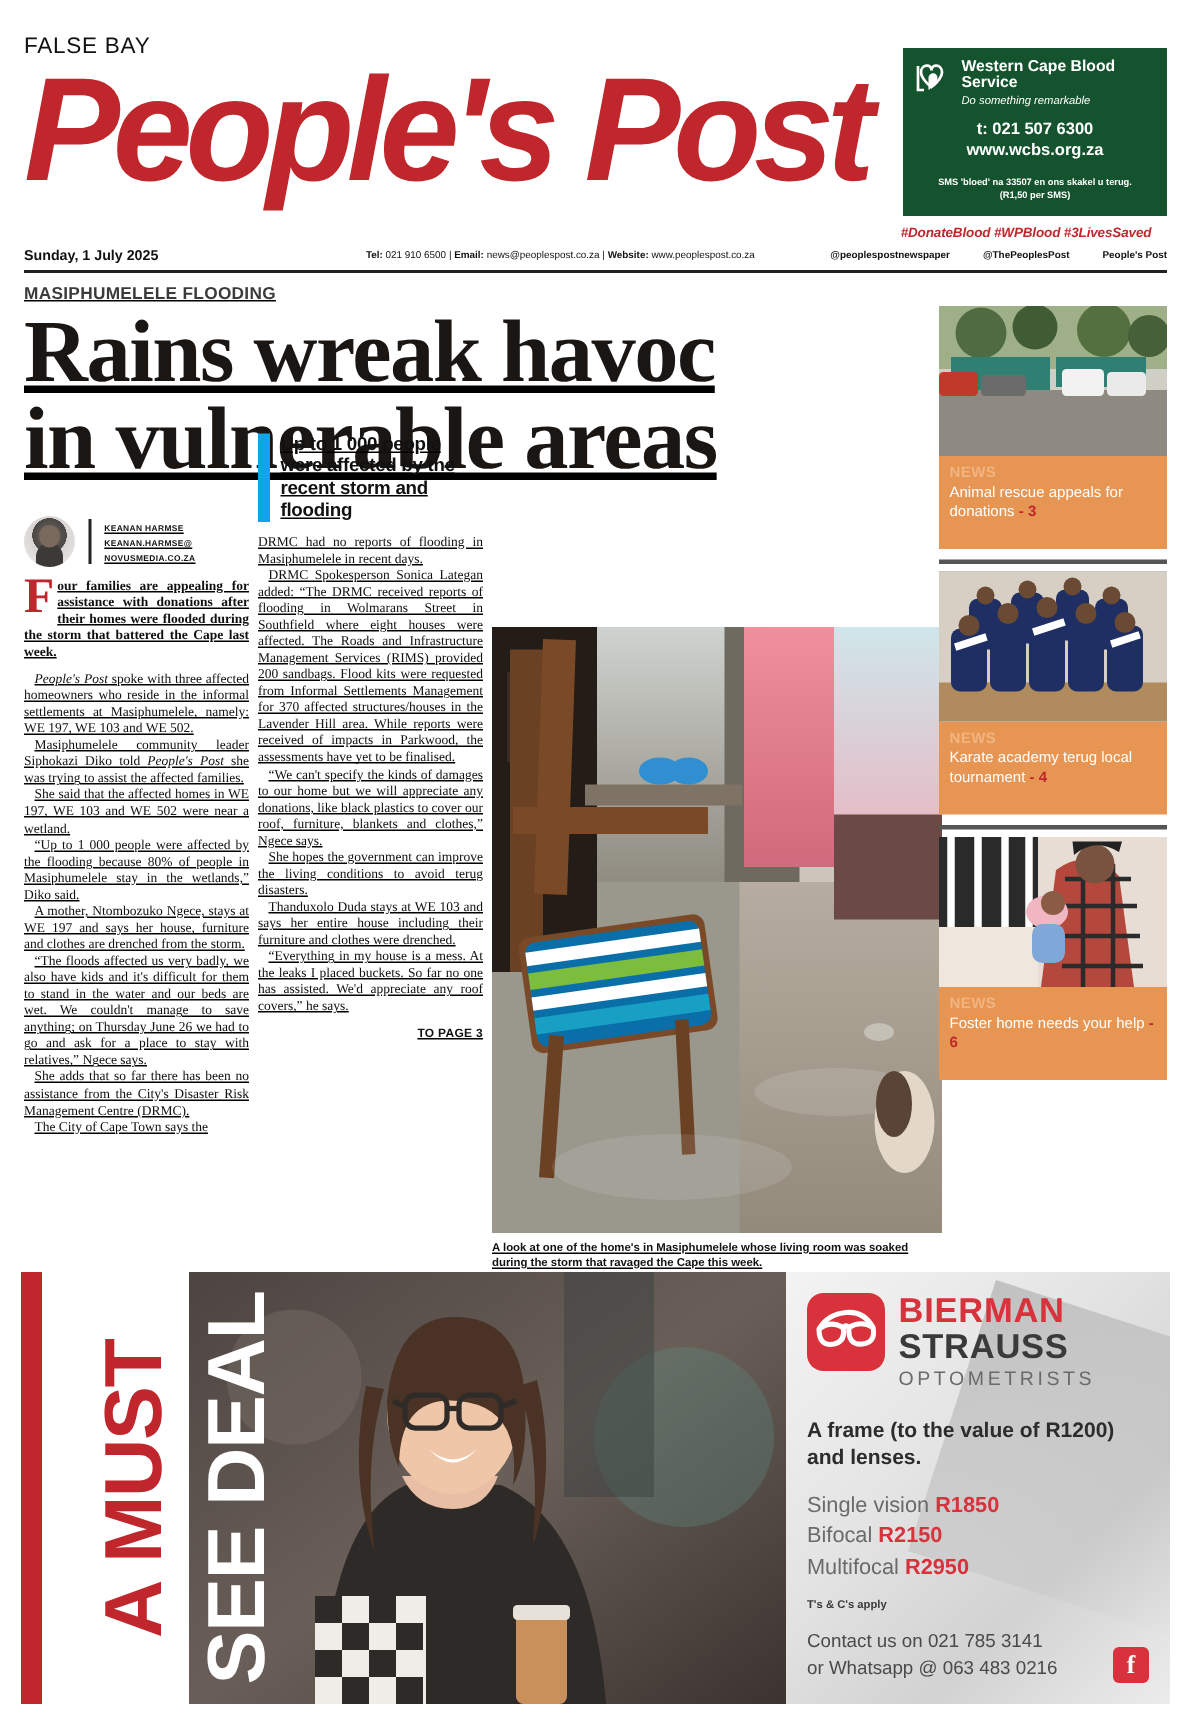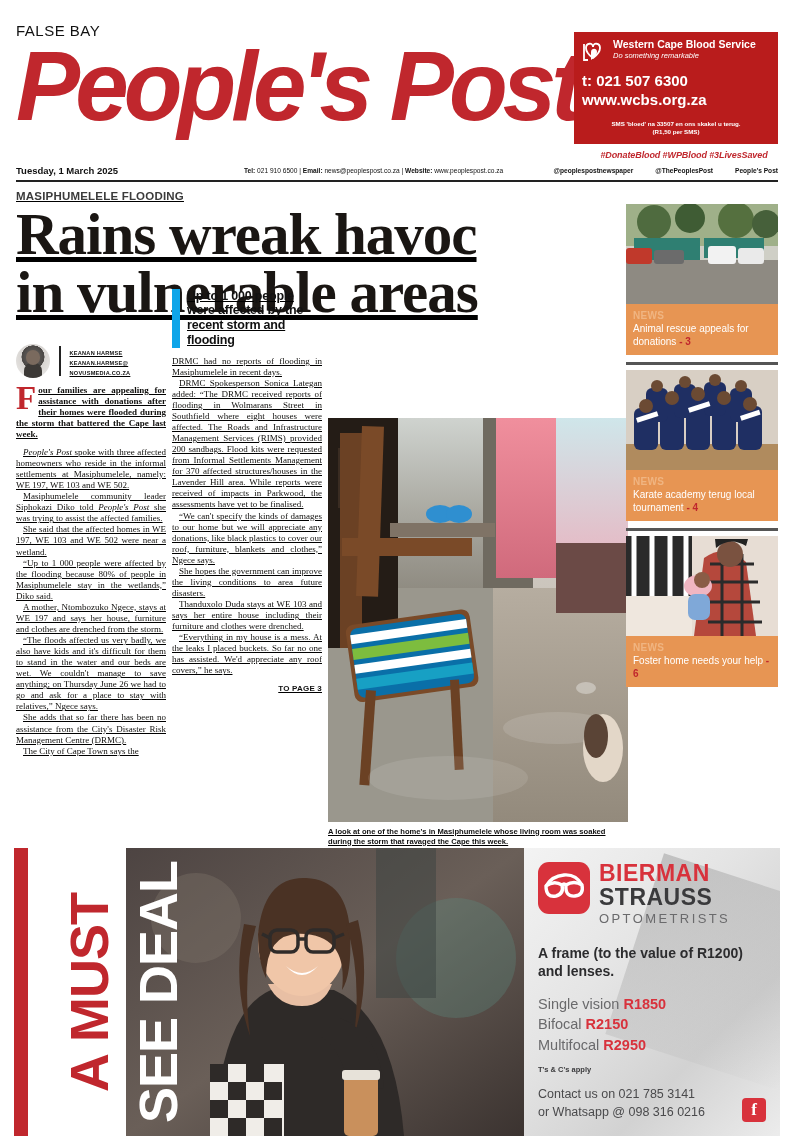--- a/index.html
+++ b/index.html
@@ -22,29 +22,29 @@
     font-weight:bold; font-style:italic;
     font-size:98px; line-height:.93; color:#c0272d;
     letter-spacing:-5px; margin-top:2px;
     transform: scaleX(.98);
     transform-origin: left top;
   }
 
   
   .blood-ad {
     position:absolute; right:16px; top:32px;
-    width:204px; height:112px; background:#b91c1c; color:#fff;
+    width:176px; height:112px; background:#14532d; color:#fff;
     padding:7px 8px 5px 8px;
     margin-left:16px;
   }
   .blood-top { display:flex; align-items:flex-start; gap:5px; }
   .blood-hearts { width:26px; height:24px; flex:none; position:relative; }
   .blood-name { font-size:10.5px; font-weight:bold; line-height:1.05; }
   .blood-tag { font-size:7.5px; line-height:1.2; margin-top:1px;font-style:italic; }
-  .blood-tel { font-size:15px; font-weight:bold; margin-top:9px; line-height:1.25; }
+  .blood-tel { text-align:center; font-size:11px; font-weight:bold; margin-top:9px; line-height:1.25; }
   .blood-sms { text-align:center; font-size:6.2px; font-weight:bold; margin-top:10px; line-height:1.45; }
   .hashtags {
     position:absolute; right:16px; top:150px; width:188px; text-align:center;
     font-size:9px; font-weight:bold; font-style:italic; color:#c0272d; letter-spacing:-.1px;
   }
 
   
   .infobar {
     position:relative; margin:0 16px; height:22px;
     display:flex; align-items:center; font-size:8px; color:#111;
@@ -115,21 +115,21 @@
   .caption {
     font-size:7.6px; font-weight:bold; line-height:1.32; color:#111; margin-top:5px; width:300px;
   }
 
   
   .sidebar { position:absolute; right:16px; top:204px; width:152px; }
   .teaser { margin-bottom:7px; }
   .teaser .rule { height:3px; background:#555; margin-bottom:5px; }
   .teaser .thumb { width:152px; height:100px; overflow:hidden; position:relative; background:#8a8f7d; }
   .teaser .label {
-    background:#e79553; padding:6px 7px 7px 7px;
+    background:#e79553; padding:6px 7px 18px 7px;
   }
   .teaser .label .tag {
     font-size:10px; font-weight:bold; color:#f0b582; letter-spacing:.3px; line-height:1.2;
   }
   .teaser .label .txt {
     font-size:10px; color:#fff; line-height:1.25; margin-top:1px;
   }
   .teaser .label .txt .pg { color:#c0272d; font-weight:bold; }
 
   
@@ -200,21 +200,21 @@
       </div>
       <div class="blood-sms">
         <div>SMS 'bloed' na 33507 en ons skakel u terug.</div>
         <div>(R1,50 per SMS)</div>
       </div>
     </div>
     <div class="hashtags">#DonateBlood #WPBlood #3LivesSaved</div>
   </div>
 
   <div class="infobar">
-    <span class="date">Tuesday, 1 March 2025</span>
+    <span class="date">Sunday, 1 July 2025</span>
     <span class="contact">
       <b>Tel:</b>
       <span>021 910 6500</span> |
       <b>Email:</b>
       <span>news@peoplespost.co.za</span> |
       <b>Website:</b>
       <span>www.peoplespost.co.za</span>
     </span>
     <span class="social">
       <span>@peoplespostnewspaper</span>
@@ -257,21 +257,21 @@
           <p>The City of Cape Town says the</p>
         </div>
 
         <div class="col">
           <div class="quote-inner" style="margin-top:-96px; margin-bottom:8px;">
             <div>Up to 1 000 people were affected by the recent storm and flooding</div>
           </div>
           <p class="noind">DRMC had no reports of flooding in Masiphumelele in recent days.</p>
           <p>DRMC Spokesperson Sonica Lategan added: “The DRMC received reports of flooding in Wolmarans Street in Southfield where eight houses were affected. The Roads and Infrastructure Management Services (RIMS) provided 200 sandbags. Flood kits were requested from Informal Settlements Management for 370 affected structures/houses in the Lavender Hill area. While reports were received of impacts in Parkwood, the assessments have yet to be finalised.</p>
           <p>“We can't specify the kinds of damages to our home but we will appreciate any donations, like black plastics to cover our roof, furniture, blankets and clothes,” Ngece says.</p>
-          <p>She hopes the government can improve the living conditions to area future disasters.</p>
+          <p>She hopes the government can improve the living conditions to avoid terug disasters.</p>
           <p>Thanduxolo Duda stays at WE 103 and says her entire house including their furniture and clothes were drenched.</p>
           <p>“Everything in my house is a mess. At the leaks I placed buckets. So far no one has assisted. We'd appreciate any roof covers,” he says.</p>
           <div class="topage">TO PAGE 3</div>
         </div>
 
         <div class="photo-col">
           <div class="mainphoto">
             <svg width="300" height="404" viewBox="0 0 300 404" preserveAspectRatio="none">
               <defs>
                 <linearGradient id="wallg" x1="0" y1="0" x2="0" y2="1">
@@ -551,20 +551,20 @@
         </div>
         <div>
           <span>Multifocal </span><b>R2950</b>
         </div>
       </div>
 
       <div class="ad-tc">T's &amp; C's apply</div>
 
       <div class="ad-contact">
         <div>Contact us on 021 785 3141</div>
-        <div>or Whatsapp @ 098 316 0216</div>
+        <div>or Whatsapp @ 063 483 0216</div>
       </div>
 
       <div class="fb">f</div>
     </div>
   </div>
 
 </div>
 
 </body></html>

